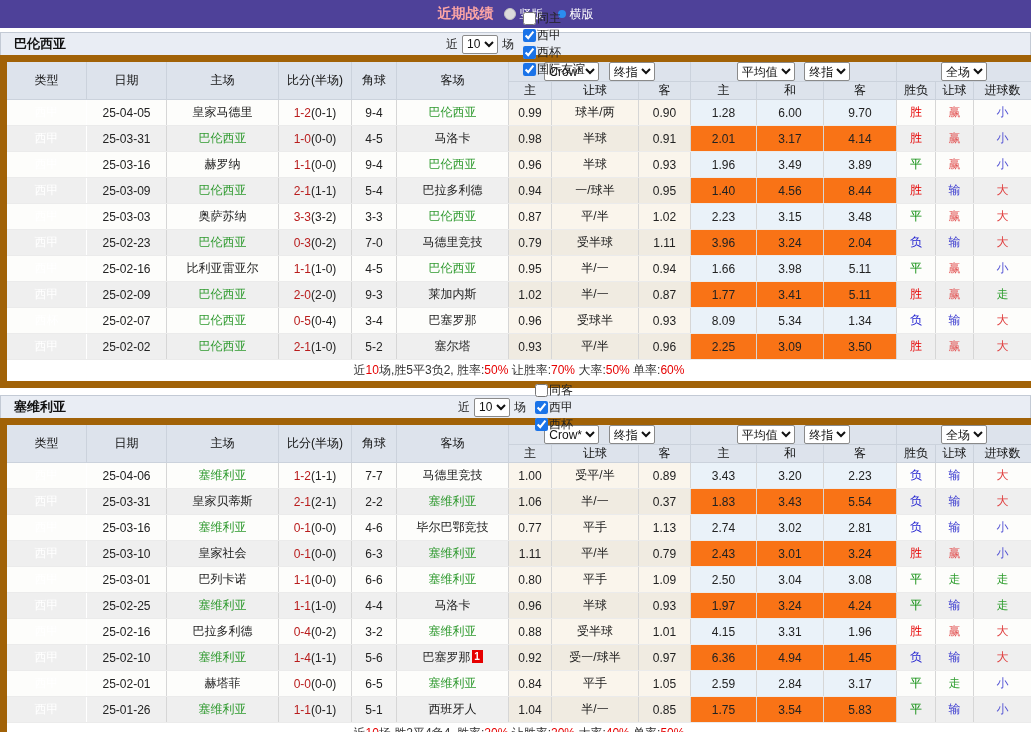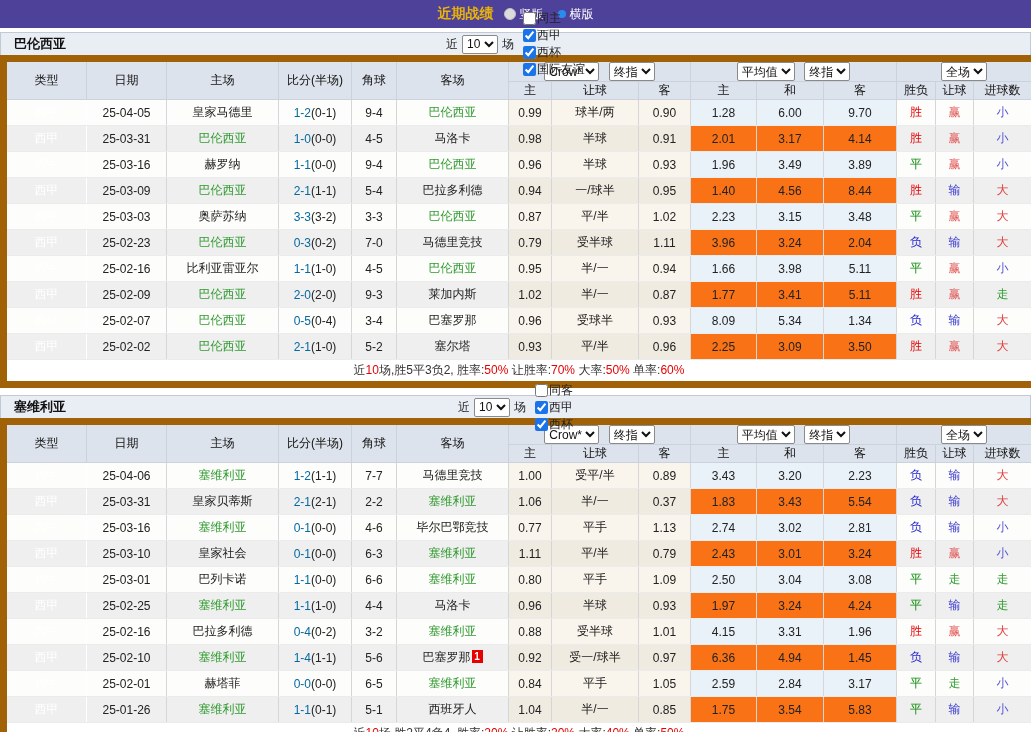--- a/index.html
+++ b/index.html
@@ -1,21 +1,21 @@
 <!DOCTYPE html>
 <html><head>
 <meta charset="utf-8">
 <style>
   * { box-sizing: border-box; }
   body { margin: 0; background: #fff; }
   .page { width: 1031px; font-family: "Liberation Sans", "DejaVu Sans", sans-serif; }
 
   
   .topbar { height: 28px; background: #4e4199; display: flex; align-items: center; justify-content: center; gap: 10px; }
-  .page-title { color: #eab308; font-weight: bold; font-size: 14px; }
+  .page-title { color: #fca5a5; font-weight: bold; font-size: 14px; }
   .radio-wrap { display: flex; align-items: flex-start; gap: 14px; }
   .radio-label { display: flex; align-items: center; gap: 4px; color: #fff; font-size: 12px; cursor: pointer; }
   .r-dot { display: inline-block; border-radius: 50%; }
   .r-off { width: 12px; height: 12px; background: #dcdcdc; border: 1px solid #c2c2c2; }
   .r-on  { width: 5px;  height: 5px;  background: #fff; border: 4px solid #2b8cf0; }
 
   section { margin-top: 4px; }
   section + section { margin-top: 7px; }
 
   
@@ -41,21 +41,21 @@
   tr.odd td.crow { background: #faf5ec; }
   tr.even td.crow { background: #f0ebe1; }
   tr.odd td.avg { background: #eaf2f9; }
   tr.even td.avg { background: #f97316; }
   td.type { color: #fff; border-right: 1px solid #fff; }
   td.liga { background: #1e7c3c; }
   td.cup  { background: #0c6f70; }
 
   .team-link { color: #2f9a2f; text-decoration: none; cursor: pointer; }
   .team-plain { color: #222; }
-  .score-main { color: #0369a1; }
+  .score-main { color: #b91c1c; }
   .score-half { color: #222; }
   .badge { display: inline-block; background: #e60000; color: #fff; font-size: 10px; font-weight: bold;
            line-height: 13px; min-width: 11px; text-align: center; margin-left: 1px; vertical-align: 1px; }
 
   .v-win  { color: #e60000; }
   .v-draw { color: #0a8c0a; }
   .v-lose { color: #1d1dd0; }
   .v-hwin { color: #e25555; }
   .v-hlose{ color: #3b3bd0; }
   .v-hpush{ color: #2f9e2f; }

